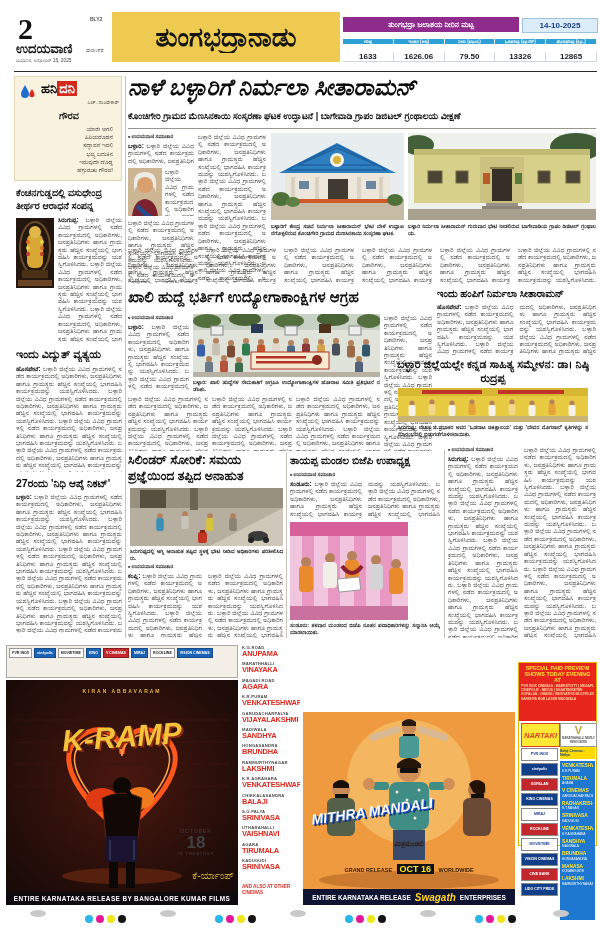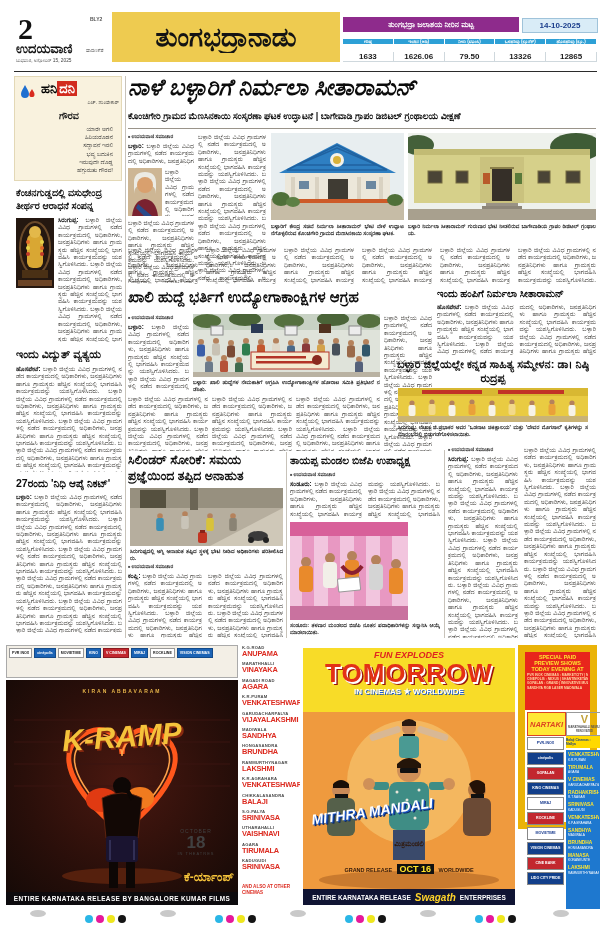--- a/index.html
+++ b/index.html
@@ -404,21 +404,21 @@
       <rect x="103" y="182" width="9" height="26" fill="#0d0705"></rect>
         <rect x="120" y="182" width="9" height="26" fill="#0d0705"></rect>
     </svg>
     <div class="abs" style="left:0;top:8px;width:232px;text-align:center;font-size:5px;letter-spacing:2px;color:#e8b64a;font-weight:bold;">KIRAN ABBAVARAM</div>
     <div class="abs" style="left:0;top:40px;width:232px;text-align:center;font-size:30px;font-weight:bold;font-style:italic;color:#f5c33b;text-shadow:2px 2px 0 #8a2a10;transform:rotate(-4deg);">K-RAMP</div>
     <div class="abs" style="left:160px;top:148px;width:60px;text-align:center;color:#404040;">
       <div style="font-size:5px;letter-spacing:1px;">OCTOBER</div>
       <div style="font-size:17px;font-weight:bold;line-height:17px;">18</div>
       <div style="font-size:4px;letter-spacing:1px;">IN THEATRES</div>
     </div>
-    <div class="abs" style="left:140px;top:190px;width:88px;text-align:right;font-size:12px;font-weight:bold;color:#f5c33b;">ಕೆ-ರ್ಯಾಂಪ್</div>
+    <div class="abs" style="left:140px;top:190px;width:88px;text-align:right;font-size:10px;font-weight:normal;color:#f5c33b;">ಕೆ-ರ್ಯಾಂಪ್</div>
     <div class="abs" style="left:0;top:212px;width:232px;height:13px;background:#0d0b0e;color:#fff;font-size:6.4px;font-weight:bold;letter-spacing:.4px;text-align:center;line-height:13px;white-space:nowrap;overflow:hidden;">ENTIRE KARNATAKA RELEASE BY BANGALORE KUMAR FILMS</div>
   </div>
 
   <div class="abs" style="left:242px;top:645px;width:58px;height:238px;overflow:hidden;">
 
   <div class="tle">
       <div class="tla">K.G.ROAD</div>
       <div class="tln">ANUPAMA</div>
     </div>
       <div class="tle">
@@ -470,25 +470,20 @@
       <div class="tln">TIRUMALA</div>
     </div>
       <div class="tle">
       <div class="tla">KADUGUDI</div>
       <div class="tln">SRINIVASA</div>
     </div>
     </div>
   <div class="abs tfoot" style="left:242px;top:884px;width:58px;height:14px;">AND ALSO AT OTHER CINEMAS</div>
 
   <div class="abs" style="left:303px;top:648px;width:212px;height:257px;">
-    <div class="abs" style="left:0;top:0;width:212px;height:64px;background:#f8dc28;overflow:hidden;">
-      <div style="text-align:center;font-size:9px;font-weight:bold;font-style:italic;color:#e02420;margin-top:2px;">FUN EXPLODES</div>
-      <div style="text-align:center;font-size:26px;font-weight:bold;line-height:27px;color:#e33016;text-shadow:1.5px 1.5px 0 #fff,3px 3px 0 #9a1408;letter-spacing:1px;white-space:nowrap;">TOMORROW</div>
-      <div style="text-align:center;font-size:8px;font-weight:bold;color:#fff;text-shadow:1px 1px 0 #1b57c8;">IN CINEMAS ★ WORLDWIDE</div>
-    </div>
     <div class="abs" style="left:0;top:64px;width:212px;height:177px;overflow:hidden;">
       <svg width="212" height="177" viewBox="0 0 212 177">
         <defs>
           <linearGradient id="mbg" x1="0" y1="0" x2="0" y2="1">
             <stop offset="0%" stop-color="#f6b253"></stop>
               <stop offset="100%" stop-color="#e2categoría88f35"></stop>
           </linearGradient>
         </defs>
         <rect width="212" height="177" fill="#ef9a3e"></rect>
         <circle cx="106" cy="70" r="62" fill="#f7cf7a" opacity="0.55"></circle>
@@ -534,21 +529,21 @@
         <span style="font-size:5.5px;font-weight:bold;color:#30180a;">WORLDWIDE</span>
       </div>
     </div>
     <div class="abs" style="left:0;top:241px;width:212px;height:16px;background:#101433;display:flex;align-items:center;justify-content:center;gap:4px;overflow:hidden;">
       <span style="font-size:6.5px;font-weight:bold;color:#fff;white-space:nowrap;">ENTIRE KARNATAKA RELEASE</span>
       <span style="font-size:10px;font-weight:bold;font-style:italic;color:#ffd42a;white-space:nowrap;">Swagath</span>
       <span style="font-size:6.5px;font-weight:bold;color:#fff;white-space:nowrap;">ENTERPRISES</span>
     </div>
   </div>
 
-  <div class="abs" style="left:518px;top:645px;width:79px;height:184px;border:7px solid #eab308;box-sizing:border-box;background:#fff;">
+  <div class="abs" style="left:518px;top:662px;width:79px;height:184px;border:1px solid #eab308;box-sizing:border-box;background:#fff;">
     <div class="pv-header" style="position:absolute;left:0;top:0;width:100%;height:58px;box-sizing:border-box;">
       <div class="t">SPECIAL PAID PREVIEW SHOWS TODAY EVENING AT</div>
       <div>
 
       <div class="pv-line">PVR INOX CINEMAS : MARKETCITY | MEGAPLEX</div>
           <div class="pv-line">CINEPOLIS : NEXUS | SHANTINIKETAN</div>
           <div class="pv-line">GOPALAN : GRAND | INNOVATIVE MULTIPLEX</div>
           <div class="pv-line">SANDHYA RGB LASER MADIWALA</div>
         </div>
     </div>

